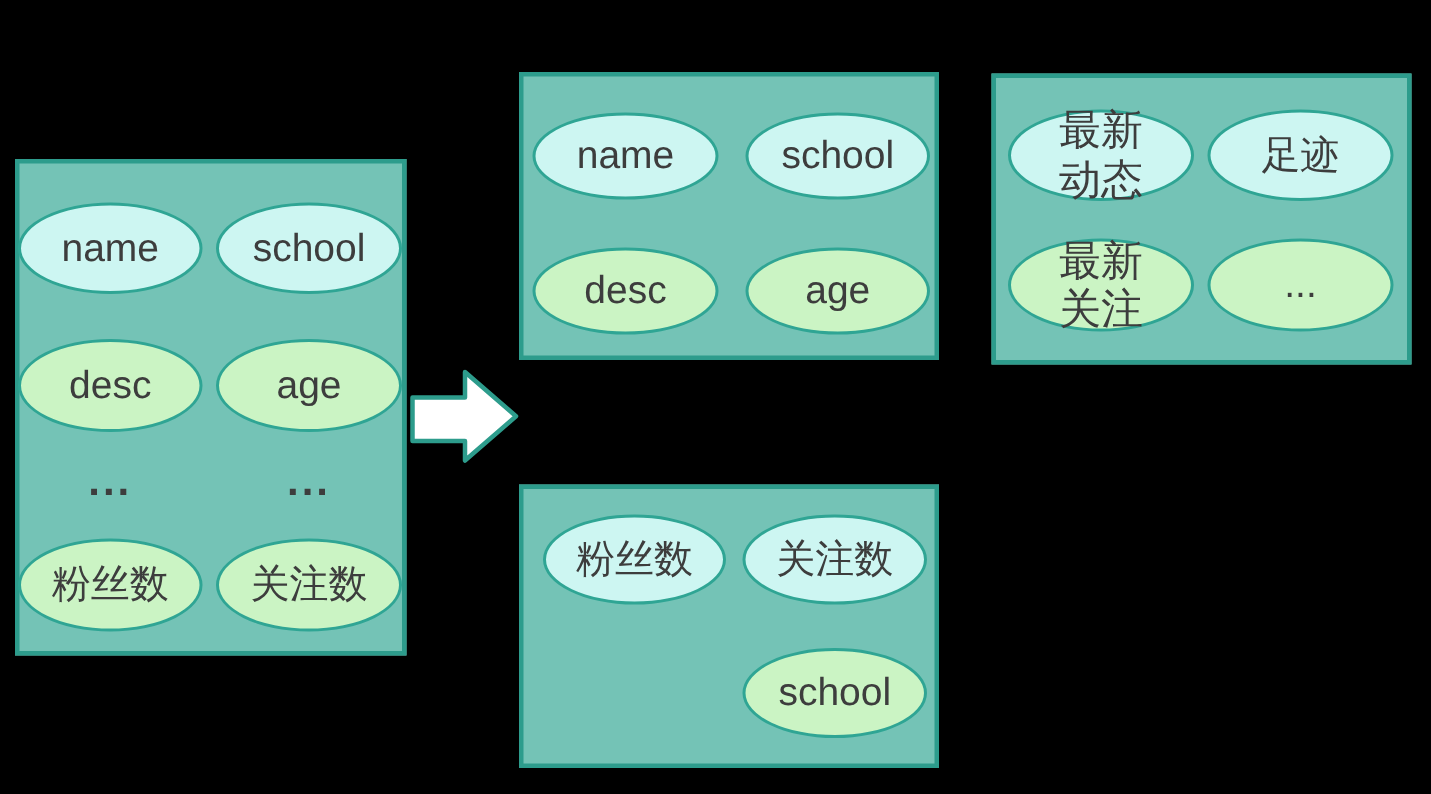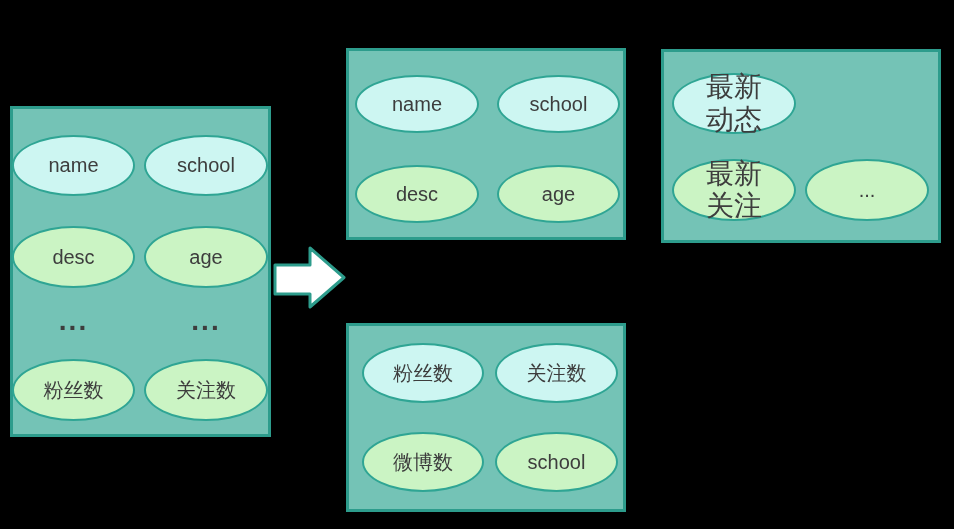--- a/index.html
+++ b/index.html
@@ -20,21 +20,21 @@
     position: absolute;
     border: 2px solid var(--ellipse-border, #2FA594);
     border-radius: 50%;
     box-sizing: border-box;
     display: flex; align-items: center; justify-content: center;
   }
   .cyan  { background: var(--cyan-fill, #CDF6F2); }
   .green { background: var(--green-fill, #CBF4C4); }
   .lbl {
     color: var(--label-text, #3D3D3D);
-    font-size: 20px; line-height: 1.15;
+    font-size: 26px; line-height: 1.15;
     white-space: pre-line; text-align: center;
   }
   .two .lbl { font-size: 28px; }
   .dots {
     position: absolute;
     display: flex; align-items: center; justify-content: center;
     color: var(--label-text, #3D3D3D);
     font-size: 28px; font-weight: bold; letter-spacing: 2px;
   }
   .arrow-svg { position: absolute; left: 268px; top: 243px; }
@@ -114,37 +114,37 @@
     <div class="ellipse green c2 r2">
       <span class="lbl">age</span>
     </div>
   </div>
 
   <div class="box" id="top-right-box">
     <div class="ellipse cyan two c1 r1">
       <span class="lbl">最新
 动态</span>
     </div>
+    <div class="ellipse cyan c2 r1">
+      <span class="lbl">足迹</span>
+    </div>
     <div class="ellipse green two c1 r2">
       <span class="lbl">最新
 关注</span>
     </div>
     <div class="ellipse green c2 r2">
       <span class="lbl">...</span>
     </div>
   </div>
 
   <div class="box" id="bottom-middle-box">
     <div class="ellipse cyan c1 r1">
       <span class="lbl">粉丝数</span>
     </div>
     <div class="ellipse cyan c2 r1">
       <span class="lbl">关注数</span>
     </div>
-    <div class="ellipse green c1 r2">
-      <span class="lbl">微博数</span>
-    </div>
     <div class="ellipse green c2 r2">
       <span class="lbl">school</span>
     </div>
   </div>
 
 </div>
 
 </body></html>

